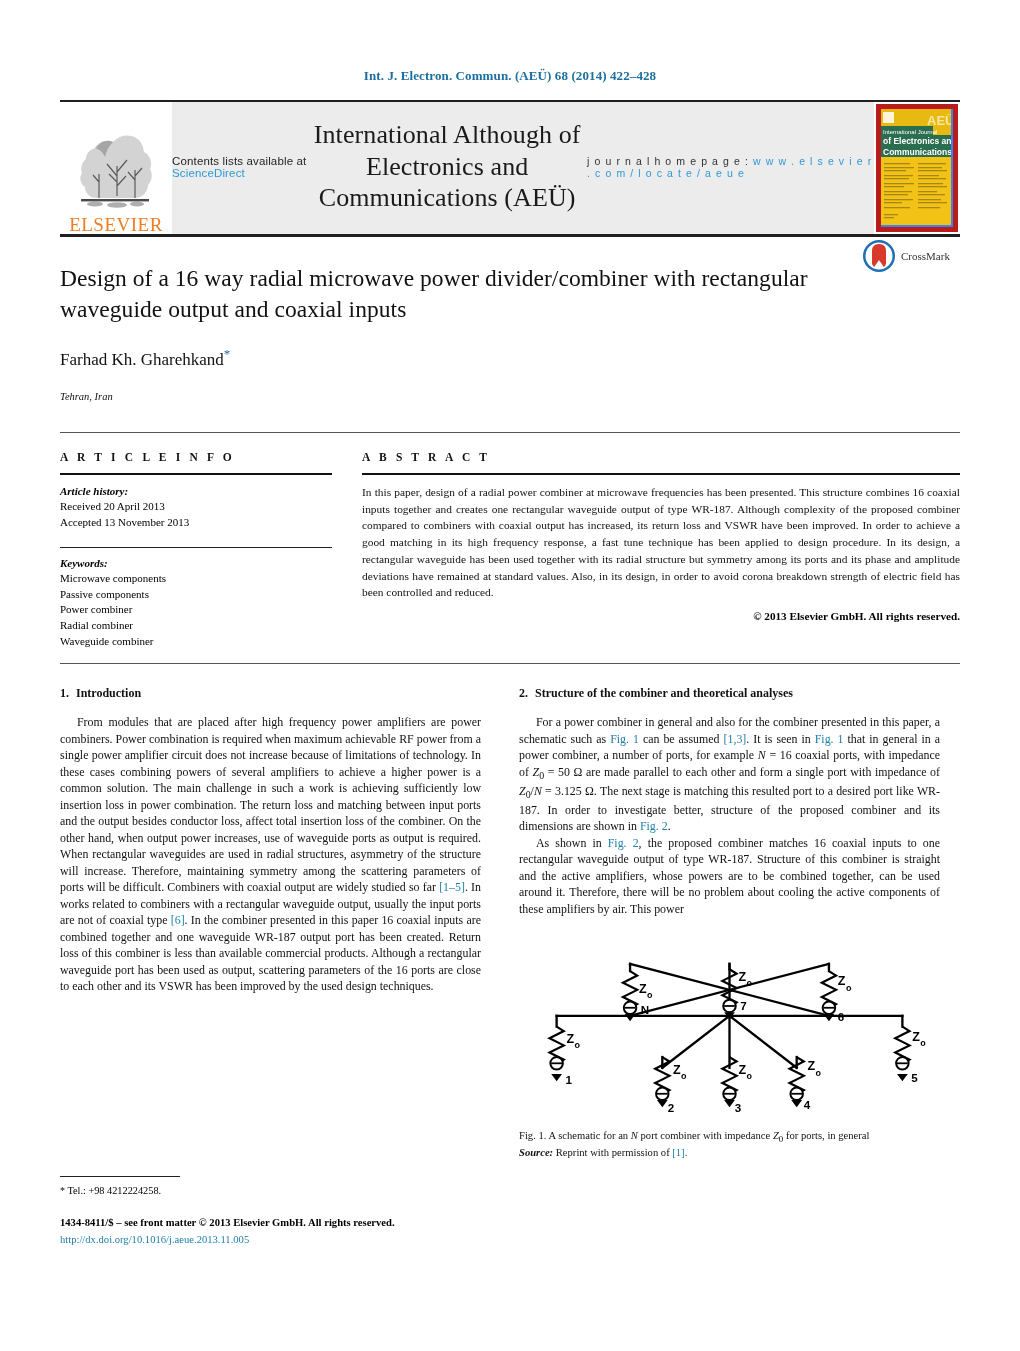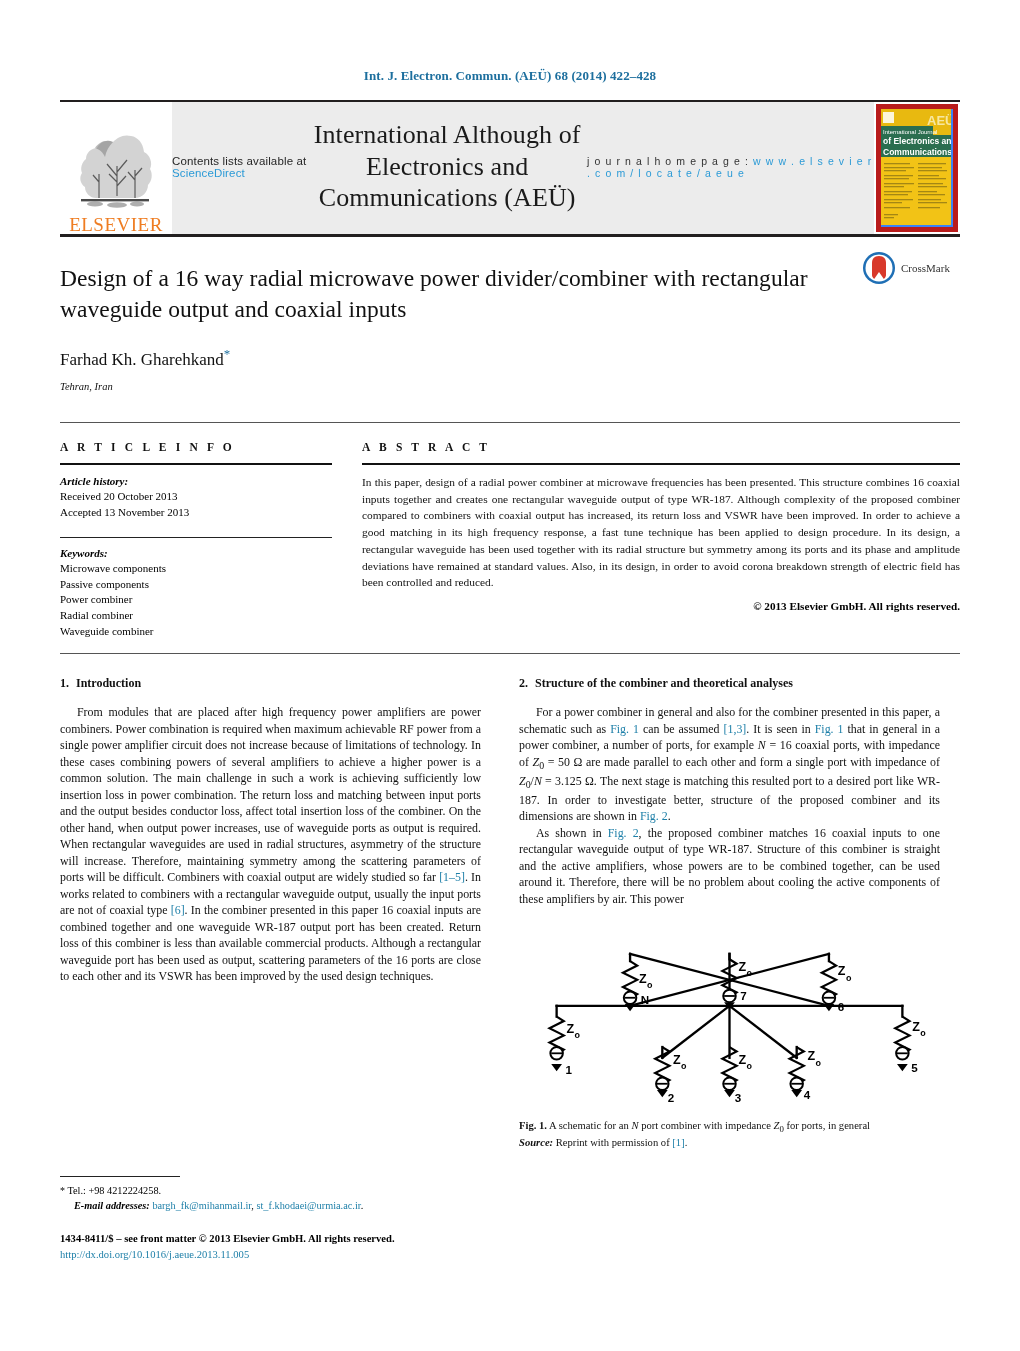--- a/index.html
+++ b/index.html
@@ -128,27 +128,27 @@
   }
   .authors {
     font-size: 17px;
     margin-top: 22px;
     color: #111;
   }
   .authors .star { color: #1d6f9e; font-size: 13px; vertical-align: super;}
   .affil {
     font-size: 10.5px;
     font-style: italic;
-    margin-top: 11px;
+    margin-top: 21px;
     color: #111;
   }
   .crossmark {
     position: absolute;
     right: 0;
-    top: 14px;
+    top: 2px;
     width: 98px;
     display: flex;
     align-items: center;
     gap: 5px;
   }
   .cm-word {
     font-family: "Liberation Serif", serif;
     font-size: 11px;
     color: #333;
   }
@@ -228,21 +228,21 @@
   i.var { font-style: italic; }
 
   
   .figwrap { margin-top: 16px; }
   .figcap {
     font-size: 10.6px;
     line-height: 1.38;
     margin-top: 12px;
     color: #111;
   }
-  .figcap .fnum { font-weight: bold; text-align: right; }
+  .figcap .fnum { font-weight: normal; text-align: right; }
   .figcap .src { font-style: italic; font-weight: bold; }
 
   
   .footcol {
     position: absolute;
     left: 60px;
     top: 1176px;
     width: 421px;
   }
   .foot-rule { border-top: 1px solid #222; width: 120px; margin-bottom: 6px; }
@@ -361,21 +361,21 @@
   </div>
   <div class="title-rule"></div>
 
   <div class="infoabs">
 
     <div class="col-info">
       <div class="smallcaps-head">A R T I C L E    I N F O</div>
       <div class="thickrule"></div>
       <div class="info-line">
         <div class="info-label">Article history:</div>
-        <div>Received 20 October 2013</div>
+        <div>Received 20 April 2013</div>
         <div>Accepted 13 November 2013</div>
       </div>
       <div class="thinrule" style="margin-top:16px"></div>
       <div class="info-line kw-block">
         <div class="info-label">Keywords:</div>
         <div>Microwave components</div>
         <div>Passive components</div>
         <div>Power combiner</div>
         <div>Radial combiner</div>
         <div>Waveguide combiner</div>
@@ -519,23 +519,19 @@
         </div>
       </div>
     </div>
   </div>
 
   <div class="footcol">
     <div class="foot-rule"></div>
     <div class="foot-line">
       <span class="star">*</span><span> Tel.: +98 4212224258.</span>
     </div>
-    <div class="foot-line" style="padding-left:14px">
-      <span class="foot-em">E-mail addresses:</span>
-      <span class="lnk">bargh_fk@mihanmail.ir</span><span>, </span><span class="lnk">st_f.khodaei@urmia.ac.ir</span><span>.</span>
-    </div>
     <div class="issn-block">
       <div>1434-8411/$ – see front matter © 2013 Elsevier GmbH. All rights reserved.</div>
       <div class="doi">http://dx.doi.org/10.1016/j.aeue.2013.11.005</div>
     </div>
   </div>
 
 </div>
 
 </body></html>

